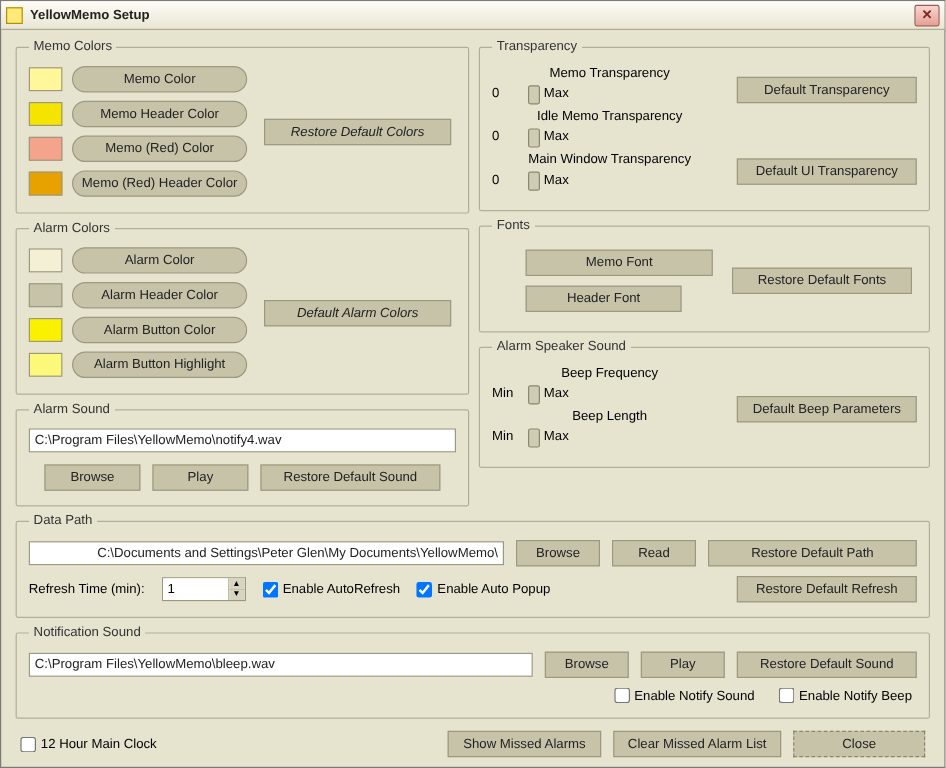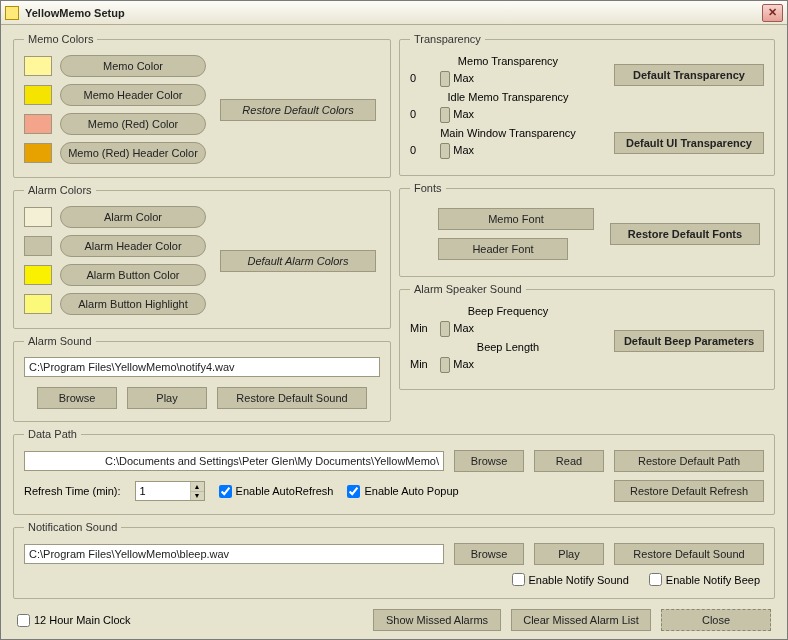--- a/index.html
+++ b/index.html
@@ -37,21 +37,21 @@
 
 .chk { display:inline-flex; align-items:center; gap:4px; }
 .chk input { width:13px; height:13px; margin:0; }
 
 .spinner { display:inline-flex; border:1px solid #9d9980; background:#fff; height:20px; }
 .spinner input { border:none; width:54px; padding:2px 4px; font-size:11px; outline:none; }
 .spinarrows { display:flex; flex-direction:column; width:14px; border-left:1px solid #c0bda6; }
 .spinarrows .a { flex:1; display:flex; align-items:center; justify-content:center; font-size:7px; cursor:pointer; background:#d8d5bf; }
 .spinarrows .a:first-child { border-bottom:1px solid #c0bda6; }
 
-.fullbtn { width:150px;font-weight:bold; }
+.fullbtn { width:150px; }
 .widebtn { width:156px;font-style:italic; }
 .bottomrow { display:flex; align-items:center; gap:10px; padding:4px 4px 0 4px; }
 .dashed { border:1px dashed #8a876f !important; }
 </style>
 </head>
 <body>
 
 <div class="window">
   <div class="titlebar">
     <span class="icon"></span>
@@ -231,21 +231,21 @@
         </fieldset>
       </div>
     </div>
 
     <fieldset>
       <legend>Data Path</legend>
       <div style="display:flex;gap:10px;align-items:center;">
         <input class="textfield" style="flex: 1 1 0%; text-align: right;" value="C:\Documents and Settings\Peter Glen\My Documents\YellowMemo\">
         <div class="btn" style="width:70px">Browse</div>
         <div class="btn" style="width:70px">Read</div>
-        <div class="btn" style="width:150px">Restore Default Path</div>
+        <div class="btn" style="width:174px">Restore Default Path</div>
       </div>
       <div style="display:flex;gap:14px;align-items:center;margin-top:8px;">
         <span>Refresh Time (min):</span>
         <span class="spinner">
           <input value="1" style="">
           <span class="spinarrows">
             <span class="a">▲</span>
             <span class="a">▼</span>
           </span>
         </span>

